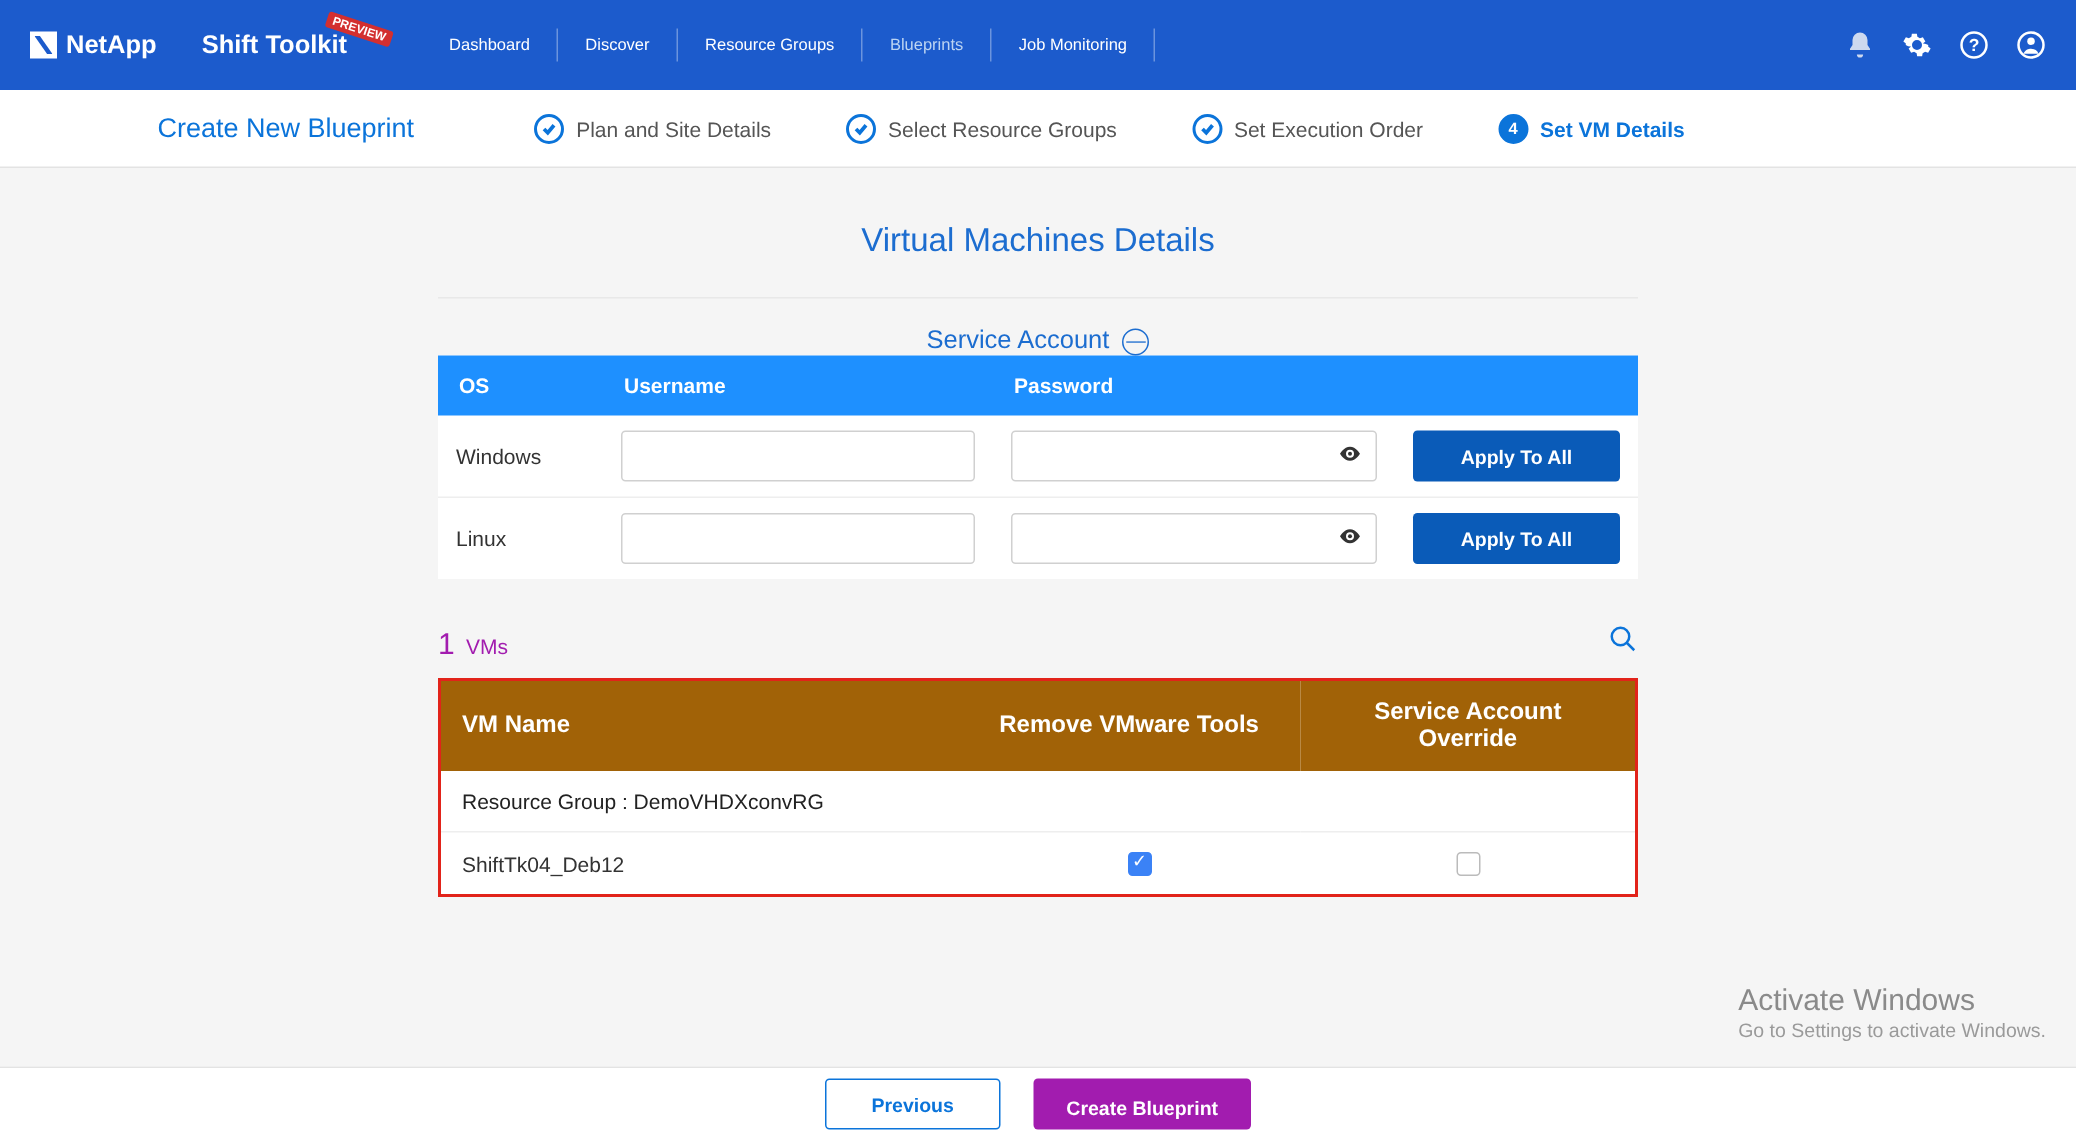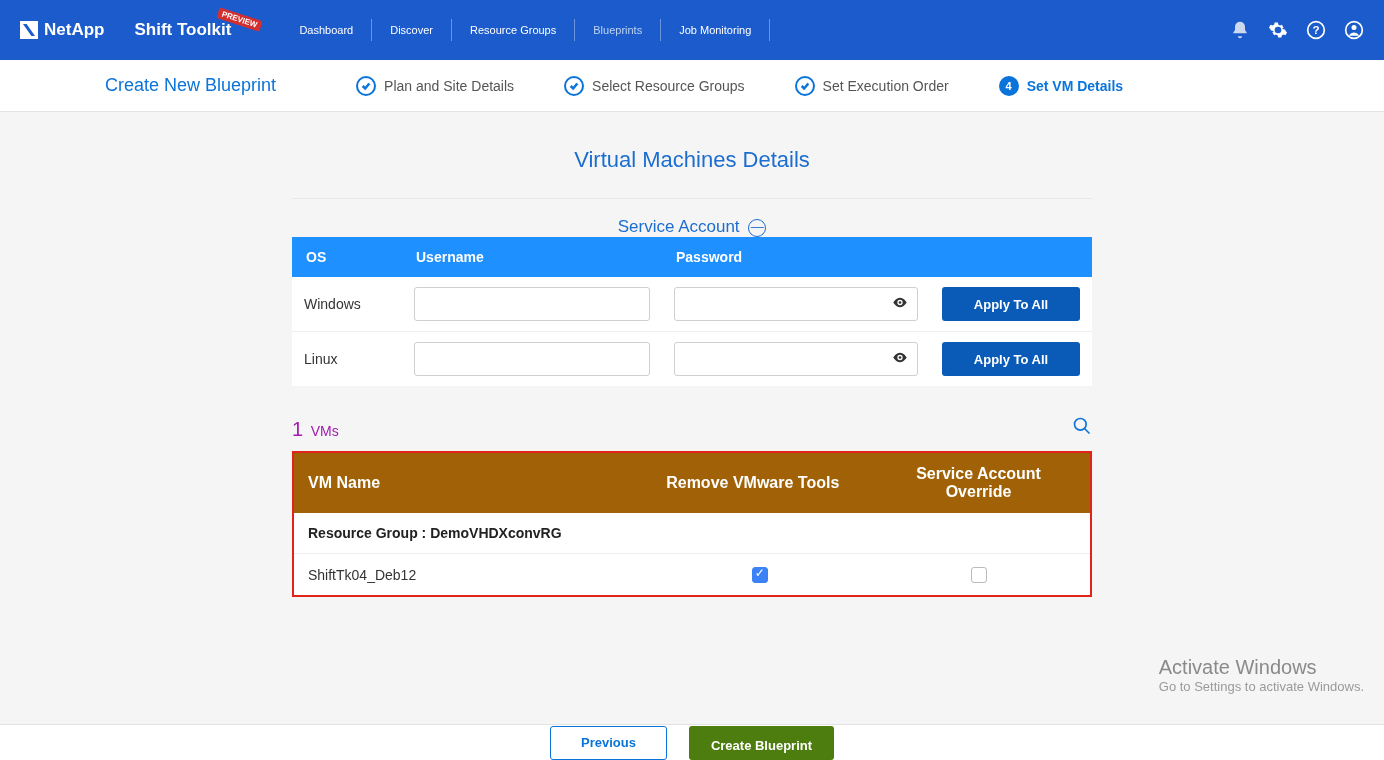--- a/index.html
+++ b/index.html
@@ -54,31 +54,31 @@
 .vm-count { color: #a21caf; font-size: 20px; font-weight: 400; }
 .vm-count-label { font-size: 14px; margin-left: 2px; }
 .search-icon svg { width: 20px; height: 20px; stroke: #0b74da; fill: none; stroke-width: 2; }
 
 
 .vm-table-wrap { border: 2px solid #e2231a; background: #fff; }
 .vm-table { width: 100%; border-collapse: collapse; }
 .vm-table thead th { background: #a16207; color: #fff; font-weight: 600; font-size: 16px; text-align: left; padding: 12px 14px; }
 .vm-table thead th:nth-child(2) { text-align: left; }
 .vm-table thead th:nth-child(3) { text-align: center; }
-.vm-group-row td { padding: 12px 14px; font-weight: 700; font-size: 14px; color: #222; border-bottom: 1px solid #eee; }
+.vm-group-row td { padding: 12px 14px; font-weight: 400; font-size: 14px; color: #222; border-bottom: 1px solid #eee; }
 .vm-data-row td { padding: 12px 14px; font-size: 14px; color: #333; }
 .vm-data-row td:nth-child(2), .vm-data-row td:nth-child(3) { text-align: center; }
 .checkbox { display: inline-block; width: 16px; height: 16px; border: 1.5px solid #bbb; border-radius: 3px; cursor: pointer; position: relative; vertical-align: middle; }
 .checkbox.checked { background: #3b82f6; border-color: #3b82f6; }
 .checkbox.checked::after { content: '✓'; color: #fff; font-size: 12px; position: absolute; left: 2px; top: -2px; }
 
 
-.footer { position: absolute; bottom: 0; left: 0; right: 0; height: 36px; background: #fff; border-top: 1px solid #e3e3e3; display: flex; align-items: center; justify-content: center; gap: 22px; }
+.footer { position: absolute; bottom: 0; left: 0; right: 0; height: 49px; background: #fff; border-top: 1px solid #e3e3e3; display: flex; align-items: center; justify-content: center; gap: 22px; }
 .btn-outline { background: #fff; color: #0b74da; border: 1.5px solid #0b74da; height: 34px; padding: 0 30px; font-size: 13px; font-weight: 600; border-radius: 3px; cursor: pointer; }
-.btn-primary { background: #4d7c0f; color: #fff; border: none; height: 34px; padding: 12px 22px; font-size: 13px; font-weight: 600; border-radius: 3px; cursor: pointer; }
+.btn-primary { background: #a21caf; color: #fff; border: none; height: 34px; padding: 12px 22px; font-size: 13px; font-weight: 600; border-radius: 3px; cursor: pointer; }
 
 
 .watermark { position: absolute; right: 20px; bottom: 66px; text-align: left; color: #8a8a8a; }
 .watermark .w1 { font-size: 20px; color: #8a8a8a; }
 .watermark .w2 { font-size: 13px; color: #9a9a9a; }
 </style>
 </head>
 <body>
 
 <div class="topbar">

